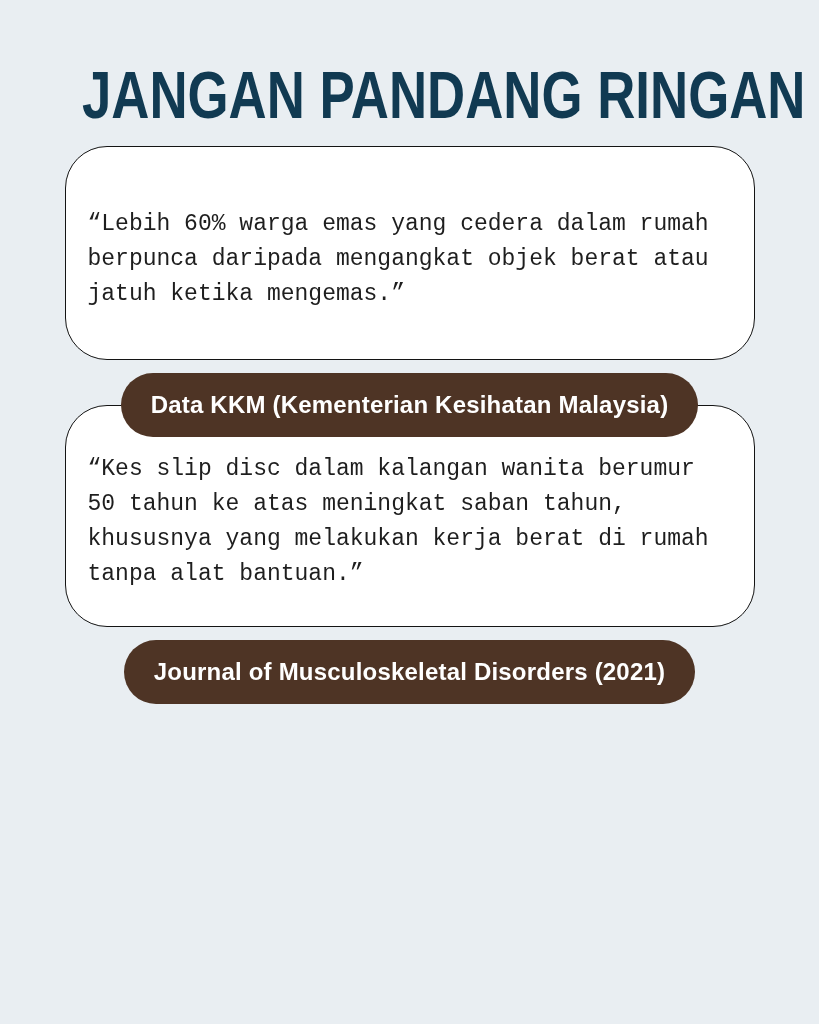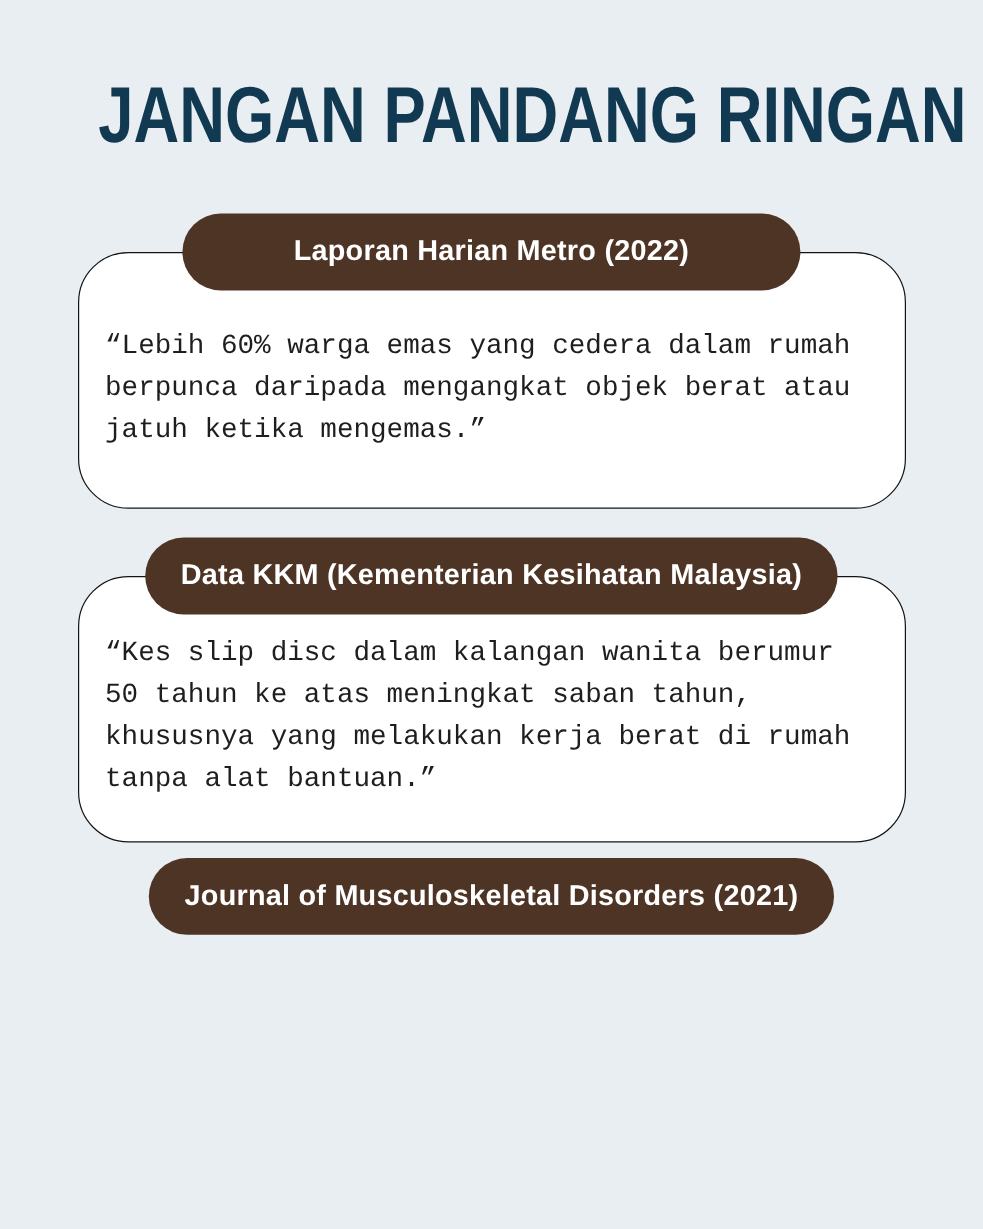--- a/index.html
+++ b/index.html
@@ -32,21 +32,21 @@
     transform-origin: 50% 50%;
   }
   .sections {
     width: 690px;
     margin: 0 auto;
   }
   .card-section {
     position: relative;
   }
   .card-section.s1 { margin-top: 44px; }
-  .card-section.s2 { margin-top: 24px; }
+  .card-section.s2 { margin-top: 13px; }
   .card-section.s3 { margin-top: 13px; }
   .pill {
     position: relative;
     z-index: 2;
     margin: 0 auto;
     min-width: 515px;
     max-width: 660px;
     width: fit-content;
     height: 64px;
     padding: 0 30px;
@@ -92,23 +92,20 @@
 </head>
 <body>
 
 <div class="page">
 
   <h1 class="headline">JANGAN PANDANG RINGAN !</h1>
 
   <div class="sections">
 
     <section class="card-section s1">
-      <div class="pill">
-        <span class="pill-label">Laporan Harian Metro (2022)</span>
-      </div>
       <div class="card c1">
         <p class="quote">“Lebih 60% warga emas yang cedera dalam rumah berpunca daripada mengangkat objek berat atau jatuh ketika mengemas.”</p>
       </div>
     </section>
 
     <section class="card-section s2">
       <div class="pill">
         <span class="pill-label">Data KKM (Kementerian Kesihatan Malaysia)</span>
       </div>
       <div class="card c2">

